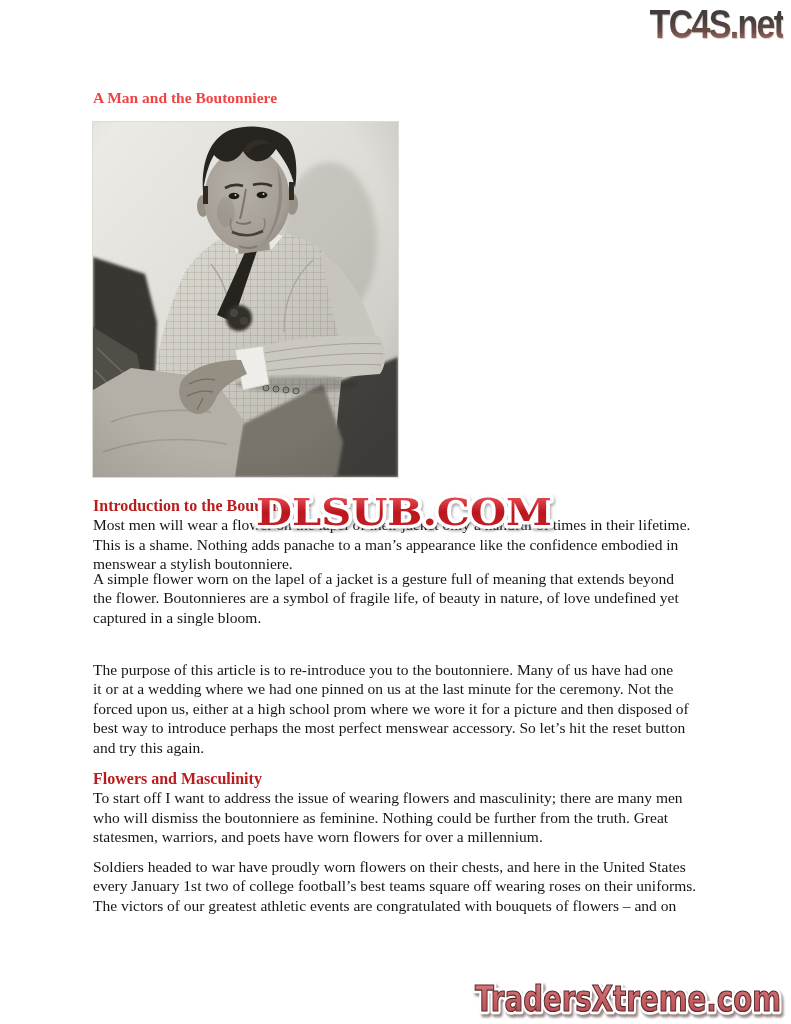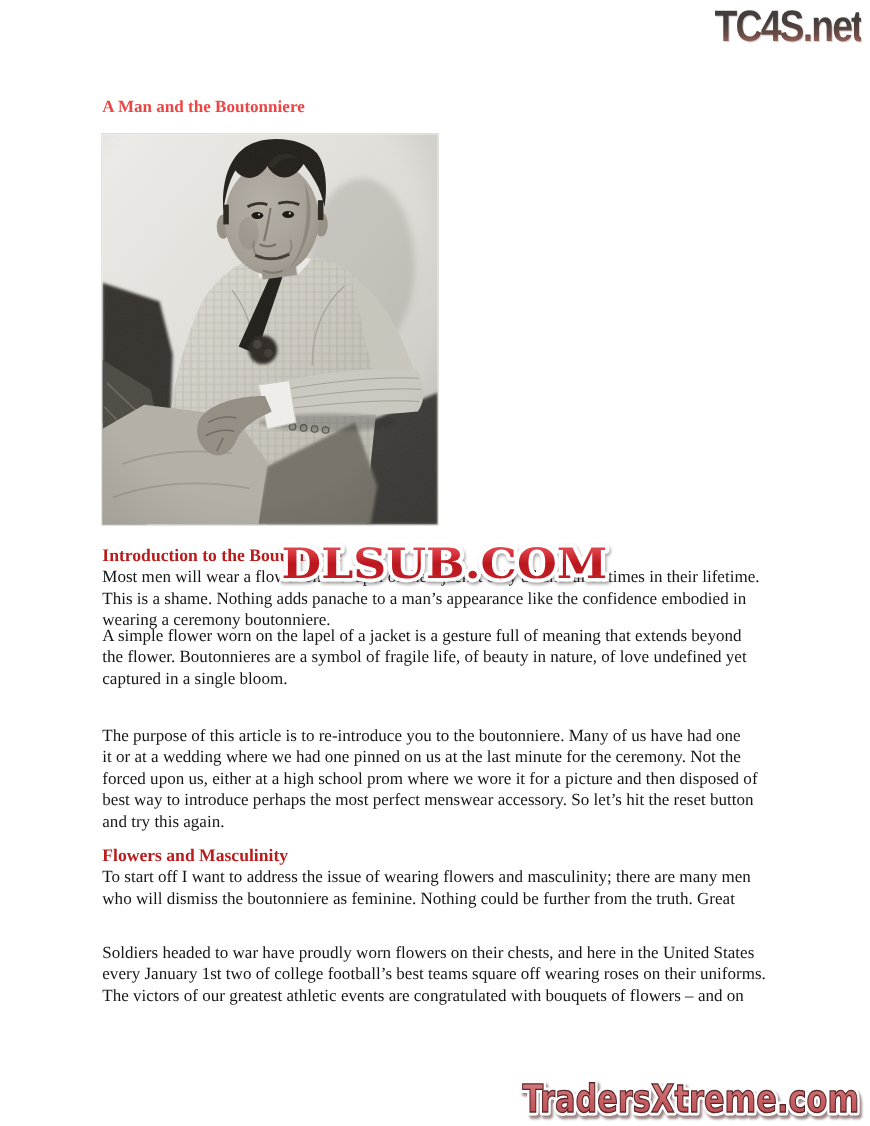--- a/index.html
+++ b/index.html
@@ -180,41 +180,42 @@
     </g>
 
     <rect width="305" height="355" fill="url(#vig)"></rect>
     <rect width="305" height="355" filter="url(#grain)"></rect>
   </svg>
 
   <div class="col" style="top:496px">
     <div class="subhead">Introduction to the Boutonniere</div>
     <div class="line">Most men will wear a flower on the lapel of their jacket only a handful of times in their lifetime.</div>
     <div class="line">This is a shame. Nothing adds panache to a man’s appearance like the confidence embodied in</div>
-    <div class="line">wearing a ceremony boutonniere.</div>
+    <div class="line">menswear a stylish boutonniere.</div>
   </div>
 
   <div class="col" style="top:569px">
     <div class="line">A simple flower worn on the lapel of a jacket is a gesture full of meaning that extends beyond</div>
     <div class="line">the flower. Boutonnieres are a symbol of fragile life, of beauty in nature, of love undefined yet</div>
     <div class="line">captured in a single bloom.</div>
   </div>
 
   <div class="col" style="top:660px">
     <div class="line">The purpose of this article is to re-introduce you to the boutonniere. Many of us have had one</div>
     <div class="line">it or at a wedding where we had one pinned on us at the last minute for the ceremony. Not the</div>
     <div class="line">forced upon us, either at a high school prom where we wore it for a picture and then disposed of</div>
     <div class="line">best way to introduce perhaps the most perfect menswear accessory. So let’s hit the reset button</div>
     <div class="line">and try this again.</div>
   </div>
 
   <div class="col" style="top:769px">
     <div class="subhead">Flowers and Masculinity</div>
     <div class="line">To start off I want to address the issue of wearing flowers and masculinity; there are many men</div>
     <div class="line">who will dismiss the boutonniere as feminine. Nothing could be further from the truth. Great</div>
+    <div class="line">statesmen, warriors, and poets have worn flowers for over a millennium.</div>
   </div>
 
   <div class="col" style="top:857px">
     <div class="line">Soldiers headed to war have proudly worn flowers on their chests, and here in the United States</div>
     <div class="line">every January 1st two of college football’s best teams square off wearing roses on their uniforms.</div>
     <div class="line">The victors of our greatest athletic events are congratulated with bouquets of flowers – and on</div>
   </div>
 
   <svg class="dlsub" width="312" height="46" viewBox="0 0 312 46">
     <defs>

